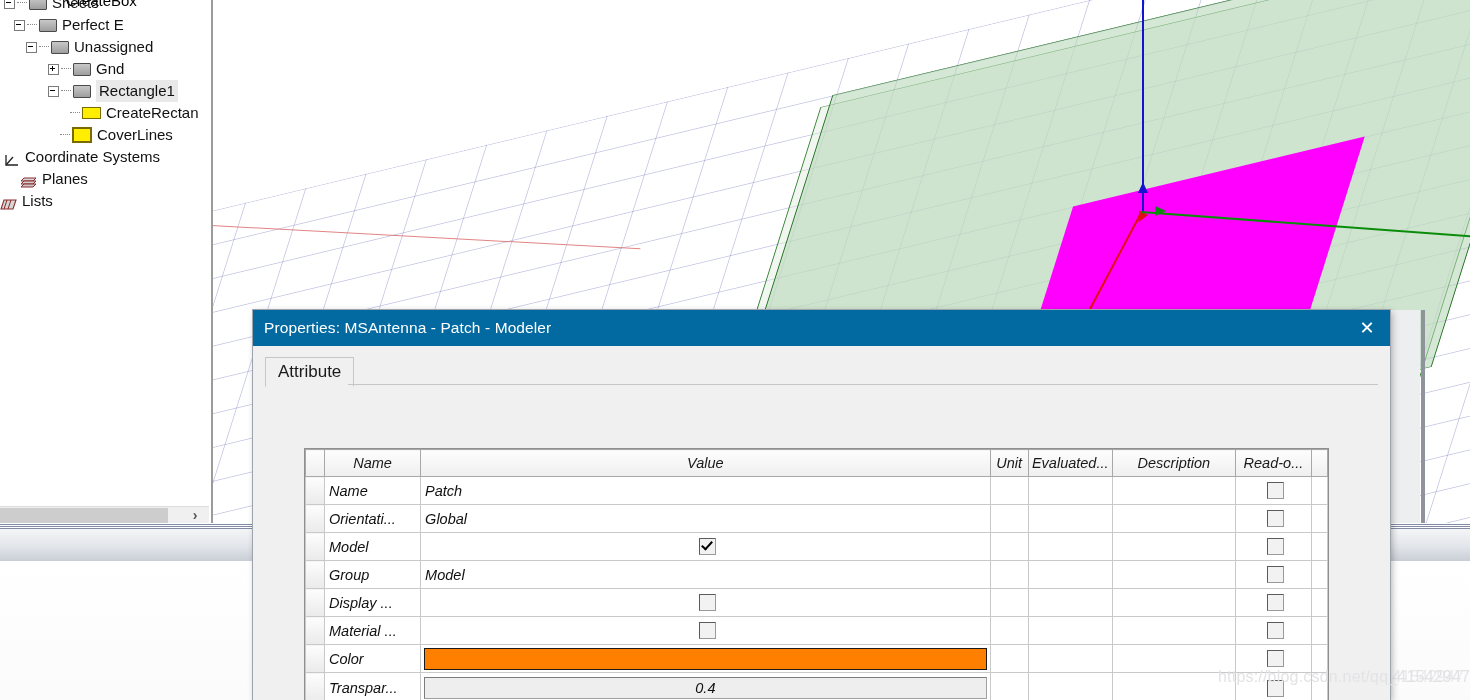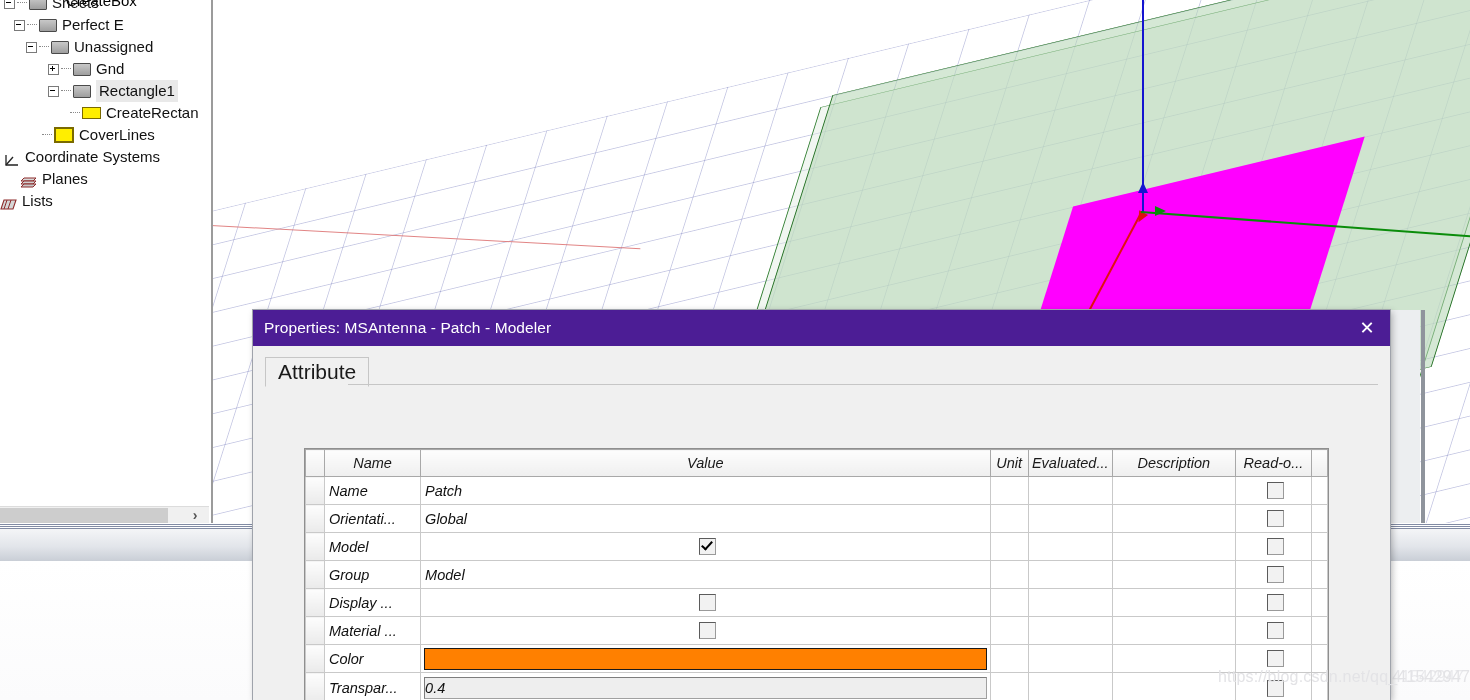--- a/index.html
+++ b/index.html
@@ -259,21 +259,21 @@
     left: 253px; top: 310px;
     width: 1137px; height: 390px;
     background: #f0f0f0;
     box-shadow: 0 0 0 1px #9fa3ab, 2px 2px 7px rgba(0,0,0,0.30);
     z-index: 20;
     overflow: hidden;
   }
   .dlg-titlebar {
     position: relative;
     height: 36px;
-    background: #4c1d95;
+    background: #0369a1;
     color: #ffffff;
     display: flex;
     align-items: center;
   }
   .dlg-title {
     font-size: 15.5px;
     margin-left: 11px;
     letter-spacing: .1px;
   }
   .dlg-close {
@@ -295,21 +295,21 @@
     left: 12px; top: 11px;
     right: 12px;
     height: 29px;
   }
   .tab {
     position: absolute;
     left: 0; top: 0;
     height: 28px;
     padding: 0 12px;
     line-height: 28px;
-    font-size: 21px;
+    font-size: 17px;
     color: #1a1a1a;
     background: #f0f0f0;
     border: 1px solid #c6c6c6;
     border-bottom: 1px solid #f0f0f0;
   }
   .tab-underline {
     position: absolute;
     left: 83px; top: 27px;
     right: 0; height: 1px;
     background: #c6c6c6;
@@ -396,21 +396,21 @@
     border: 1px solid #1a1a1a;
   }
   .slider-cell {
     display: block;
     margin: 4px 3px;
     height: 20px;
     background: #eeeeee;
     border: 1px solid #a0a0a0;
     border-top-color: #7d7d7d;
     border-left-color: #7d7d7d;
-    text-align: left;
+    text-align: center;
     line-height: 20px;
     font-size: 14.5px;
     color: #111;
   }
 
   
   .watermark {
     position: absolute;
     left: 1218px; top: 668px;
     font-size: 16px;
@@ -496,21 +496,21 @@
         <span class="ico ico-sheet"></span>
         <span class="label sel">Rectangle1</span>
       </div>
 
       <div class="tree-row" style="padding-left:70px">
         <span class="dots"></span>
         <span class="ico ico-yellow"></span>
         <span class="label">CreateRectan</span>
       </div>
 
-      <div class="tree-row" style="padding-left:42px">
+      <div class="tree-row" style="padding-left:60px">
         <span class="dots"></span>
         <span class="ico ico-yellow-box"></span>
         <span class="label">CoverLines</span>
       </div>
 
       <div class="tree-row" style="padding-left:4px">
         <span class="ico">
           <svg width="16" height="13" viewBox="0 0 16 13">
             <path d="M2,1 L2,11 L14,11" fill="none" stroke="#222" stroke-width="1.3"></path>
             <path d="M2,11 L9,3" fill="none" stroke="#222" stroke-width="1.3"></path>

